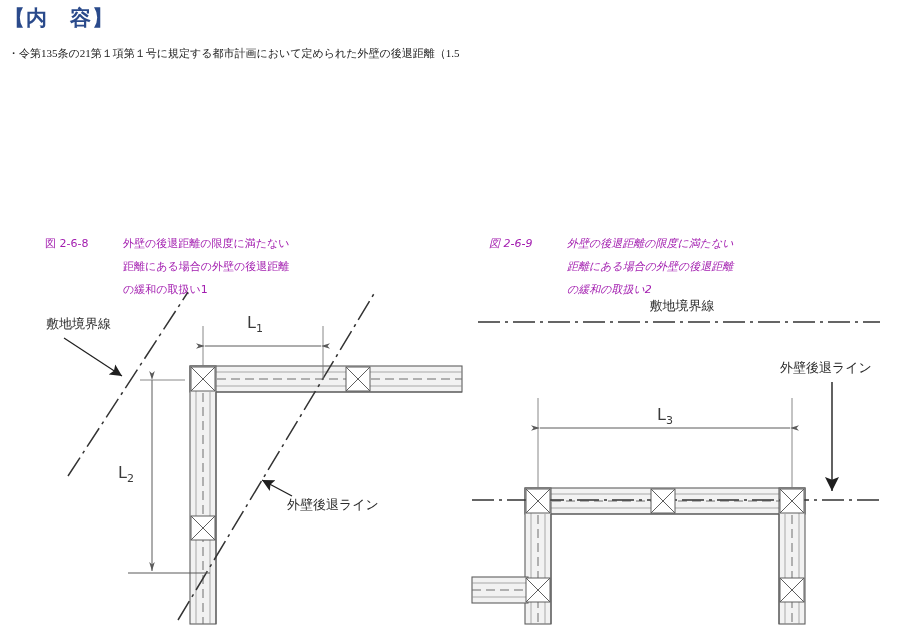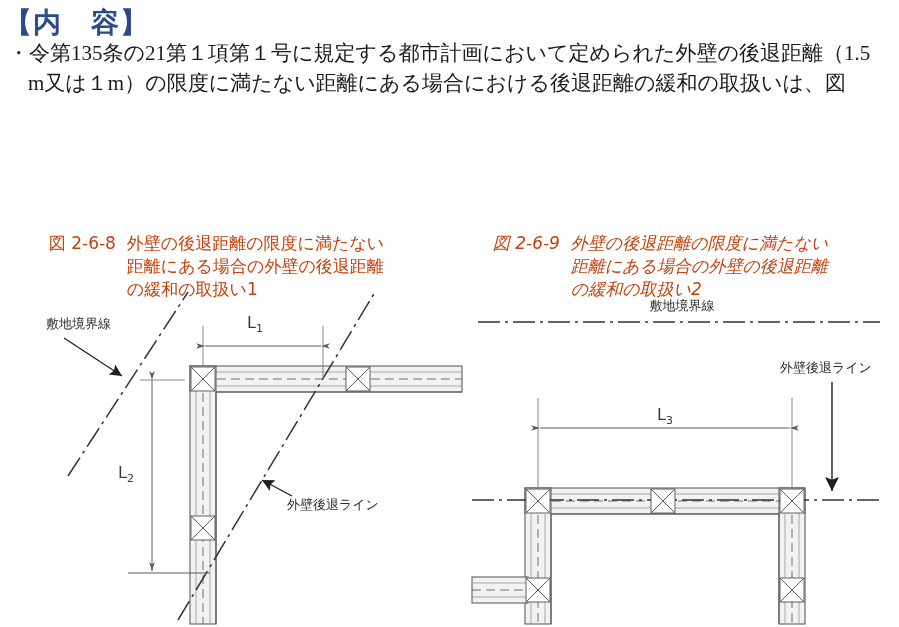--- a/index.html
+++ b/index.html
@@ -14,51 +14,51 @@
     font-family: "Liberation Serif", "DejaVu Serif", serif;
     color: #1a1a1a;
     overflow: hidden;
   }
 
   
   #heading {
     position: absolute;
     left: 4px;
     top: 4px;
-    font-size: 28px;
+    font-size: 21px;
     font-weight: bold;
     color: #2a4a8b;
     letter-spacing: 1px;
     white-space: pre;
   }
 
   
   #body-text {
     position: absolute;
     left: 8px;
     top: 38px;
     width: 884px;
-    font-size: 21px;
+    font-size: 11px;
     line-height: 30px;
     color: #1a1a1a;
   }
   #body-text .bullet-line {
     text-indent: 0;
   }
   #body-text .cont-line {
     padding-left: 20px;
   }
 
   
   .fig-caption {
     position: absolute;
     font-family: "DejaVu Sans", "Liberation Sans", sans-serif;
-    font-size: 17px;
+    font-size: 11px;
     line-height: 23px;
-    color: #c2410c;
+    color: #a21caf;
     white-space: pre;
   }
   #caption-left  { left: 38px;  top: 209px; }
   #caption-right { left: 482px; top: 209px; font-style: italic; }
   .fig-caption .cap-num {
     display: inline-block;
     min-width: 78px;
   }
   .fig-caption .cap-body {
     display: inline-block;
@@ -91,21 +91,20 @@
     fill: #3a3a3a;
   }
 </style>
 </head>
 <body>
 
 <div id="heading">【内　容】</div>
 
 <div id="body-text">
   <div class="bullet-line">・令第135条の21第１項第１号に規定する都市計画において定められた外壁の後退距離（1.5</div>
-  <div class="cont-line">m又は１m）の限度に満たない距離にある場合における後退距離の緩和の取扱いは、図</div>
 </div>
 
 <div class="fig-caption" id="caption-left">
   <span class="cap-num">図 2-6-8</span><span class="cap-body"><span>外壁の後退距離の限度に満たない</span><br><span>距離にある場合の外壁の後退距離</span><br><span>の緩和の取扱い1</span></span>
 </div>
 
 <div class="fig-caption" id="caption-right">
   <span class="cap-num">図 2-6-9</span><span class="cap-body"><span>外壁の後退距離の限度に満たない</span><br><span>距離にある場合の外壁の後退距離</span><br><span>の緩和の取扱い2</span></span>
 </div>
 

